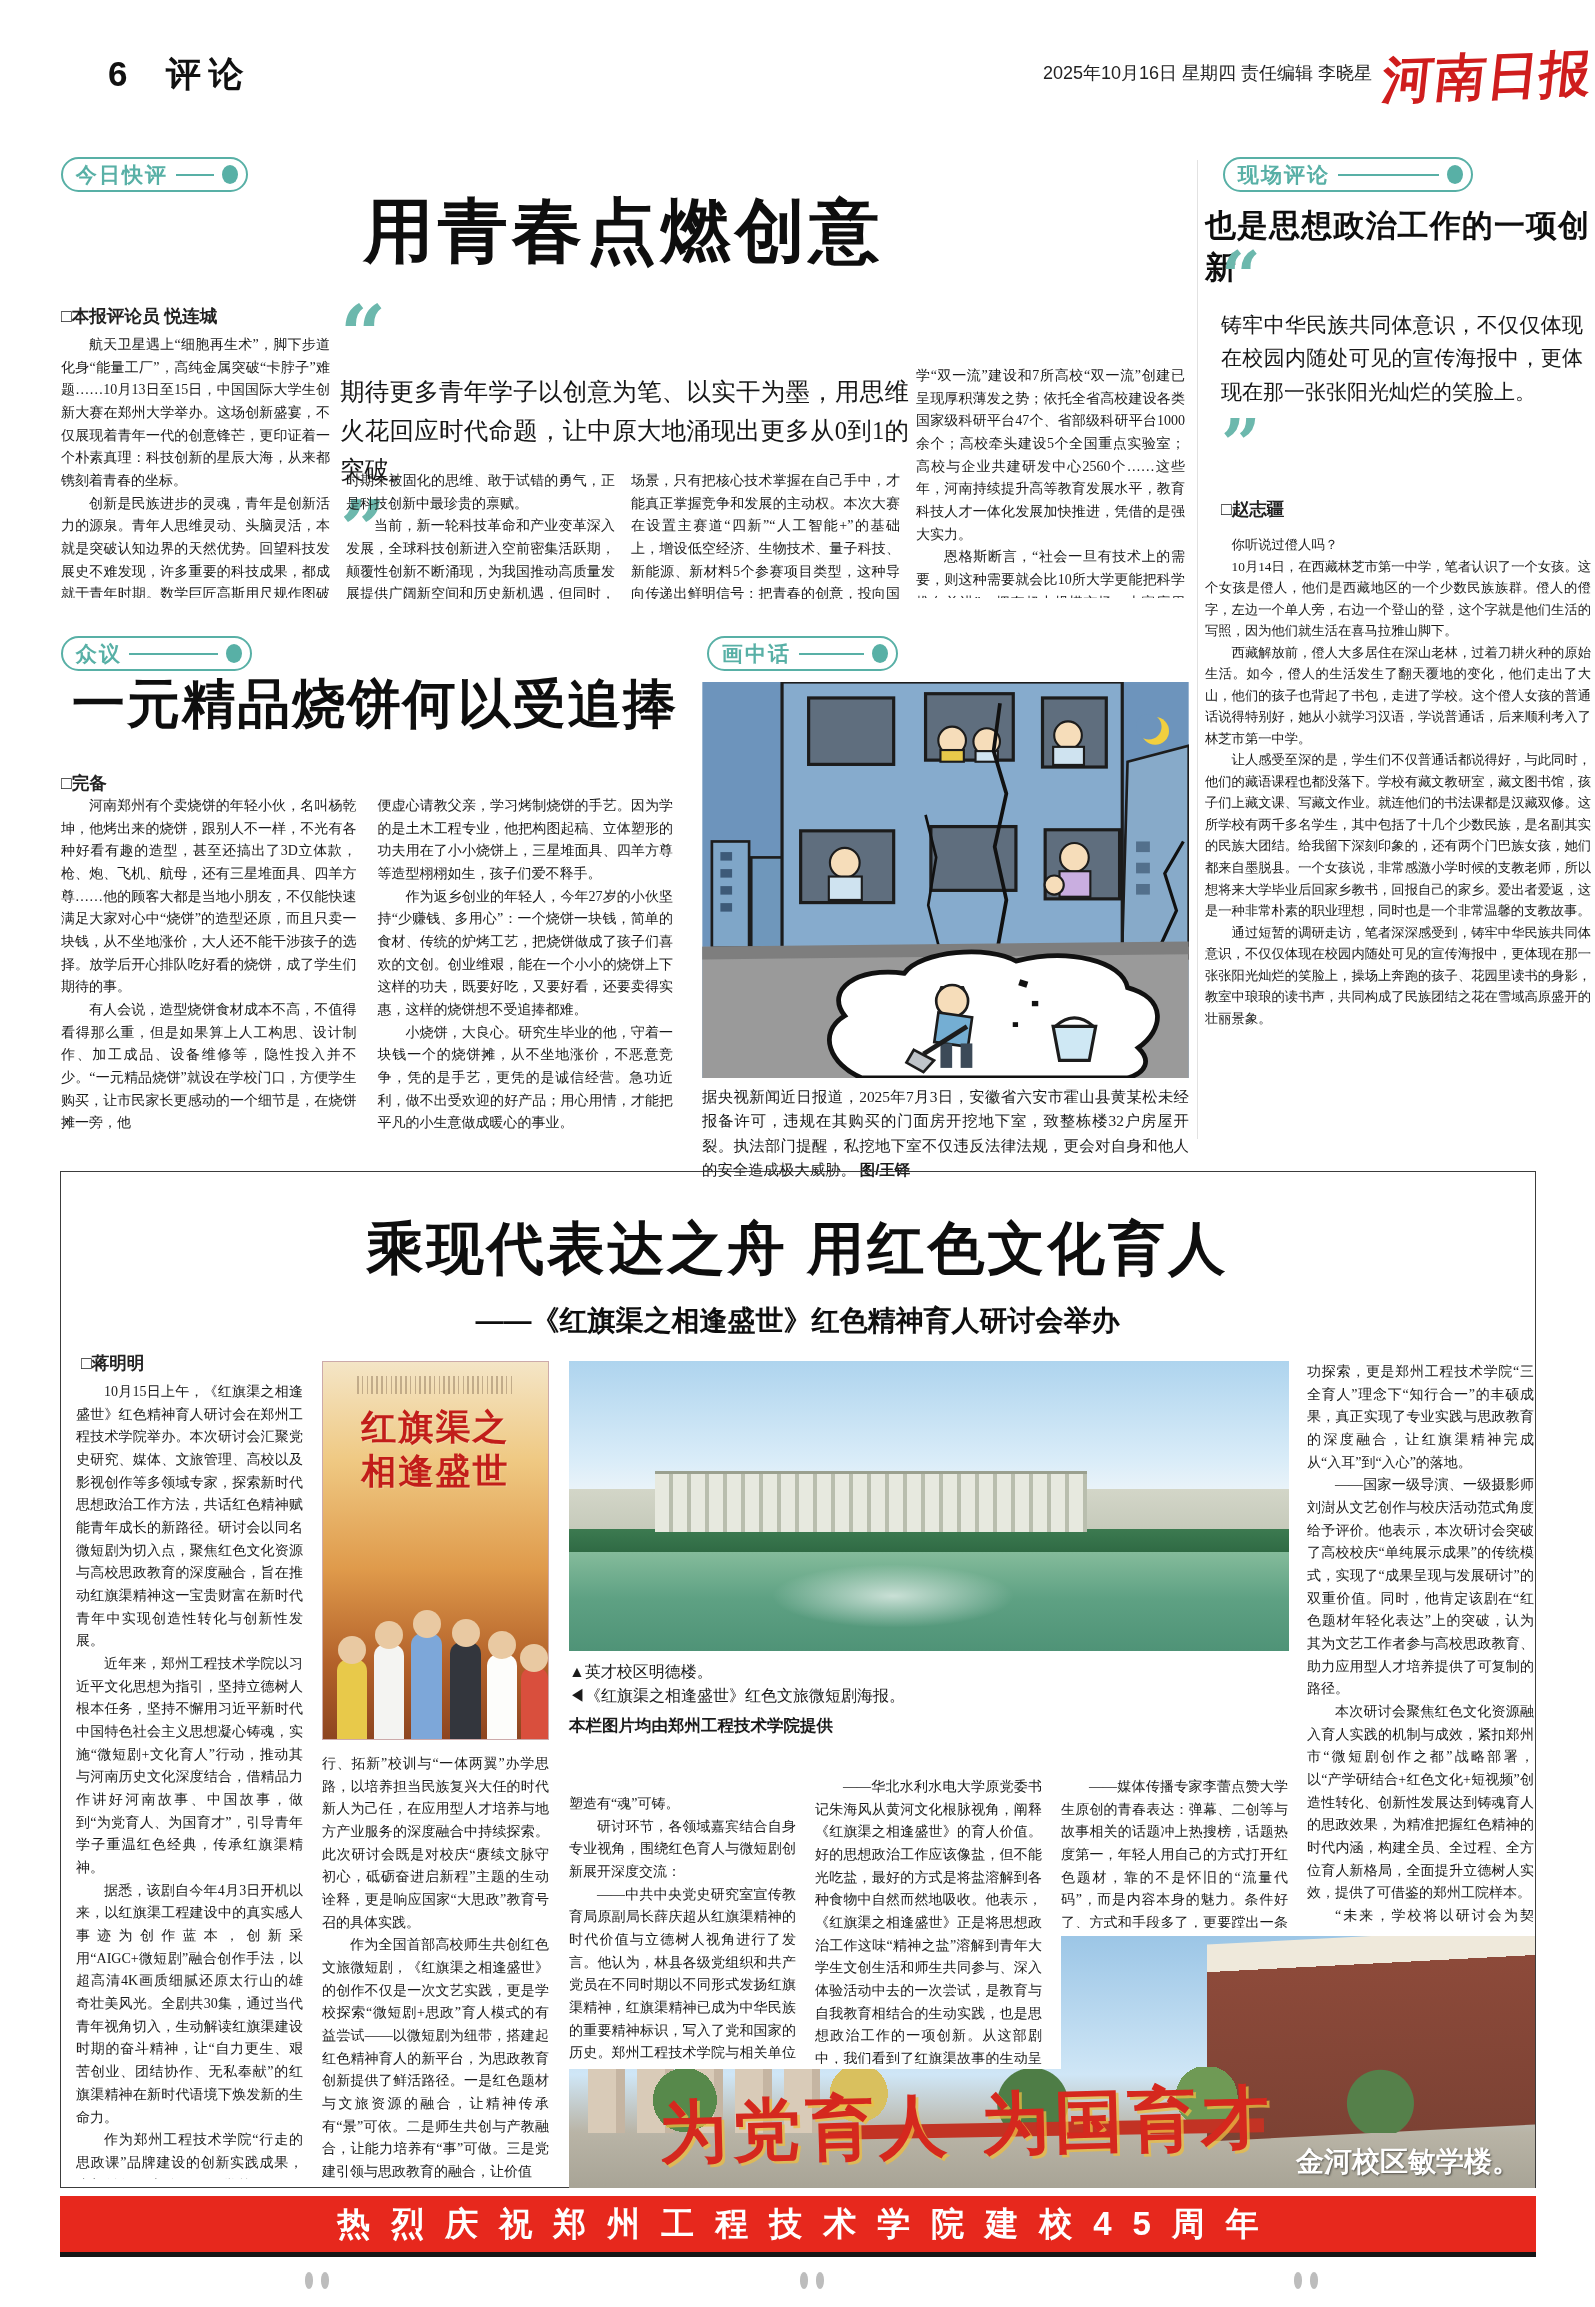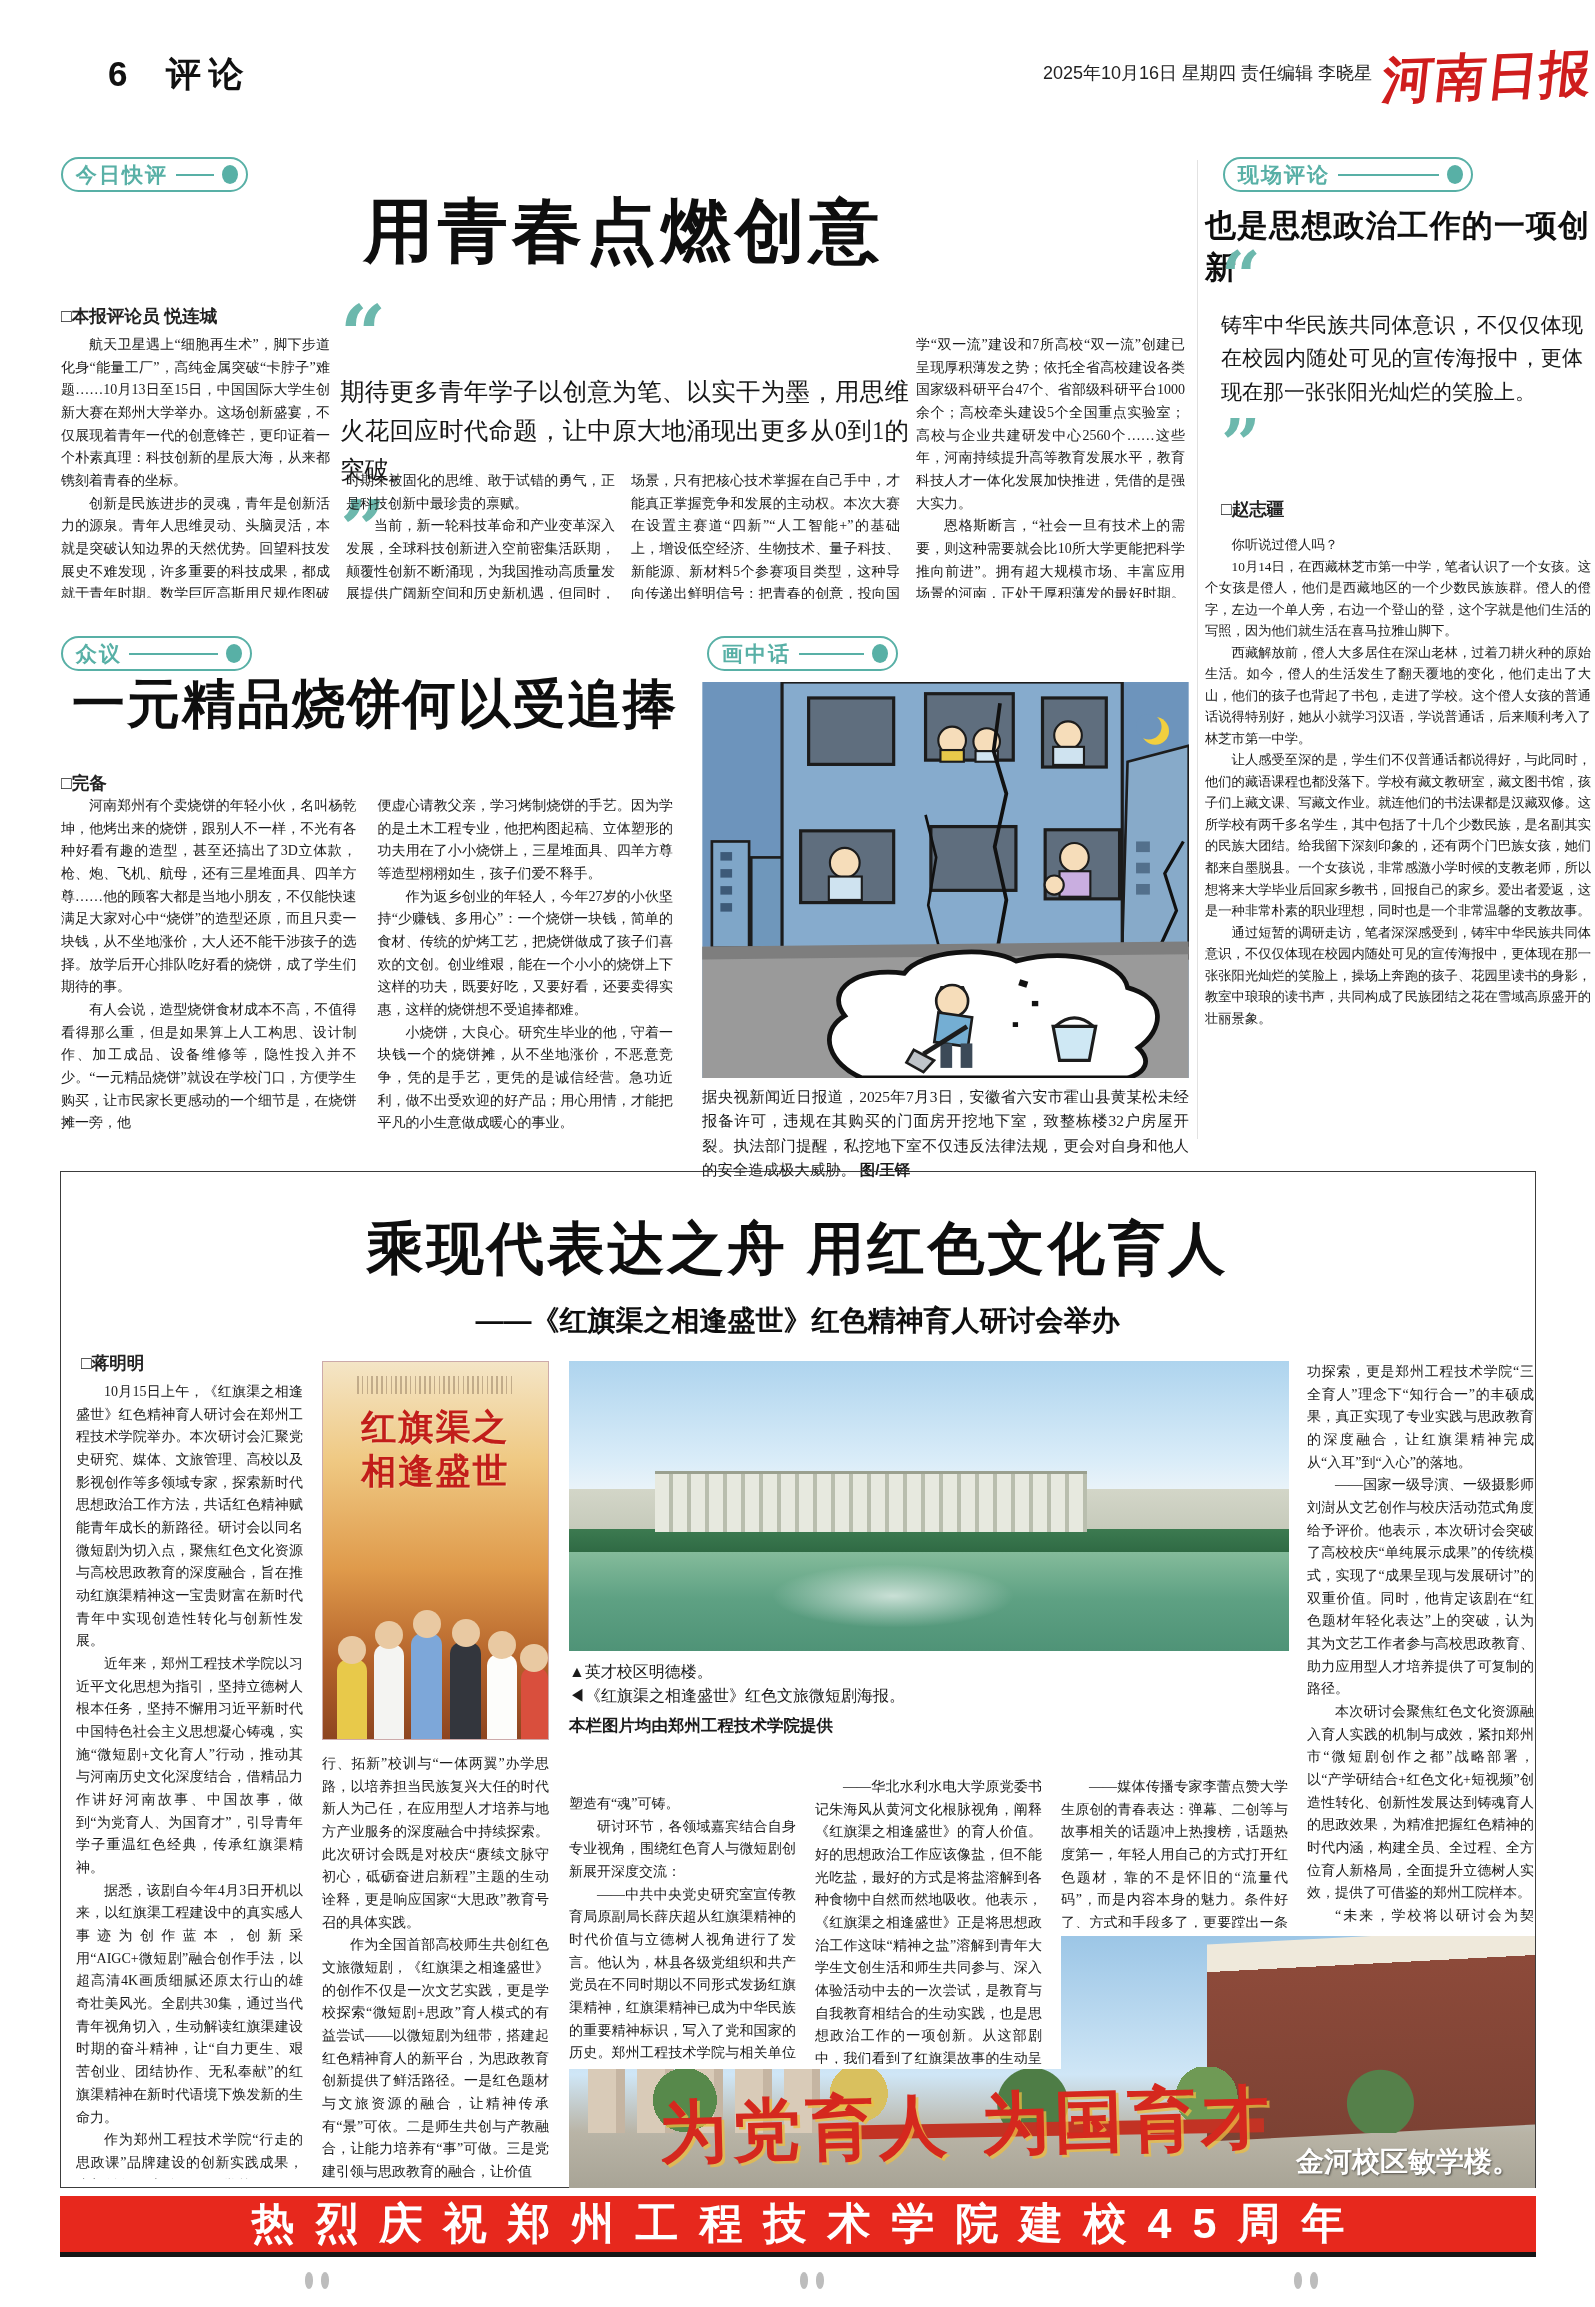--- a/index.html
+++ b/index.html
@@ -76,21 +76,21 @@
   .plaza-towers { position:absolute; left:2%; top:30%; width:24%; height:48%;
             background:repeating-linear-gradient(90deg,#d9cbb8 0 28px,#c5b5a2 28px 37px, transparent 37px 49px); }
   .plaza-banner { position:absolute; left:26%; top:74%; width:46%; height:14px; background:#c23324; transform:rotate(-1deg); }
   .plaza-cap { position:absolute; right:15px; bottom:7.4px; color:#fff; font-size:28px; font-weight:700;
             font-family:Liberation Sans, sans-serif; text-shadow:1.1px 1.1px 2.1px #0008; }
   .calligraphy { font-family:"DejaVu Serif",serif; font-weight:900; font-size:68px; color:#d5281e;
             transform:rotate(-1.5deg); letter-spacing:5.3px; white-space:nowrap;
             text-shadow:2.7px 2.7px 0 rgba(236,190,66,.75); }
 
   .red-banner { background:#e7281d; border-bottom:5.3px solid #161616; display:flex; align-items:center; justify-content:center; }
-  .red-banner .t { color:#fff; font-family:"Liberation Sans",sans-serif; font-weight:900; font-size:43px;
+  .red-banner .t { color:#fff; font-family:"Liberation Sans",sans-serif; font-weight:900; font-size:33px;
             letter-spacing:21px; text-indent:21px; white-space:nowrap; }
   .dotpair span { display:inline-block; width:8.5px; height:17px; border-radius:50%; background:#bdbdbd; margin:0 3.7px; }
 </style>
 </head>
 <body>
 
 <div class="page">
 
   <div class="abs pageno" style="left:60px; top:51px;margin-left:48px;">
     <span>6</span>
@@ -122,21 +122,21 @@
     <p>创新是民族进步的灵魂，青年是创新活力的源泉。青年人思维灵动、头脑灵活，本就是突破认知边界的天然优势。回望科技发展史不难发现，许多重要的科技成果，都成就于青年时期。数学巨匠高斯用尺规作图破解千年难题；比尔·盖茨在大学期间与朋友一起创办微软公司；爱因斯坦26岁提出狭义相对论……这些事实反复证明，青年</p>
   </div>
   <div class="abs body-txt" style="left:346px; top:470px; width:269px; height:129px;">
     <p style="text-indent:0;">时期未被固化的思维、敢于试错的勇气，正是科技创新中最珍贵的禀赋。</p>
     <p>当前，新一轮科技革命和产业变革深入发展，全球科技创新进入空前密集活跃期，颠覆性创新不断涌现，为我国推动高质量发展提供广阔新空间和历史新机遇，但同时，在一些关键核心领域，“卡脖子”问题依然存在。我国有14亿多人口，中等收入群体规模超4亿人，拥有超大规模市场和丰富的技术应用</p>
   </div>
   <div class="abs body-txt" style="left:631px; top:470px; width:269px; height:129px;">
     <p style="text-indent:0;">场景，只有把核心技术掌握在自己手中，才能真正掌握竞争和发展的主动权。本次大赛在设置主赛道“四新”“人工智能+”的基础上，增设低空经济、生物技术、量子科技、新能源、新材料5个参赛项目类型，这种导向传递出鲜明信号：把青春的创意，投向国家最需要的地方。</p>
   </div>
   <div class="abs body-txt" style="left:916px; top:334px; width:269px; height:264px;">
-    <p style="text-indent:0;">学“双一流”建设和7所高校“双一流”创建已呈现厚积薄发之势；依托全省高校建设各类国家级科研平台47个、省部级科研平台1000余个；高校牵头建设5个全国重点实验室；高校与企业共建研发中心2560个……这些年，河南持续提升高等教育发展水平，教育科技人才一体化发展加快推进，凭借的是强大实力。</p>
+    <p style="text-indent:0;margin-top:31px;">学“双一流”建设和7所高校“双一流”创建已呈现厚积薄发之势；依托全省高校建设各类国家级科研平台47个、省部级科研平台1000余个；高校牵头建设5个全国重点实验室；高校与企业共建研发中心2560个……这些年，河南持续提升高等教育发展水平，教育科技人才一体化发展加快推进，凭借的是强大实力。</p>
     <p>恩格斯断言，“社会一旦有技术上的需要，则这种需要就会比10所大学更能把科学推向前进”。拥有超大规模市场、丰富应用场景的河南，正处于厚积薄发的最好时期。期待更多青年学子以创意为笔、以实干为墨，用思维火花回应时代命题，让中原大地涌现出更多从0到1的突破。</p>
   </div>
 
   <div class="abs cap-badge" style="left:1223px; top:157px; width:250px;">
     <span class="lbl">现场评论</span>
       <span class="line"></span>
       <span class="dot"></span>
   </div>
   <div class="abs h-big" style="left:1205px; top:205px; width:386px; font-size:31px; letter-spacing:1.1px; text-align:left;">也是思想政治工作的一项创新</div>
   <div class="abs" style="left:1221px; top:258px; width:362px;">

